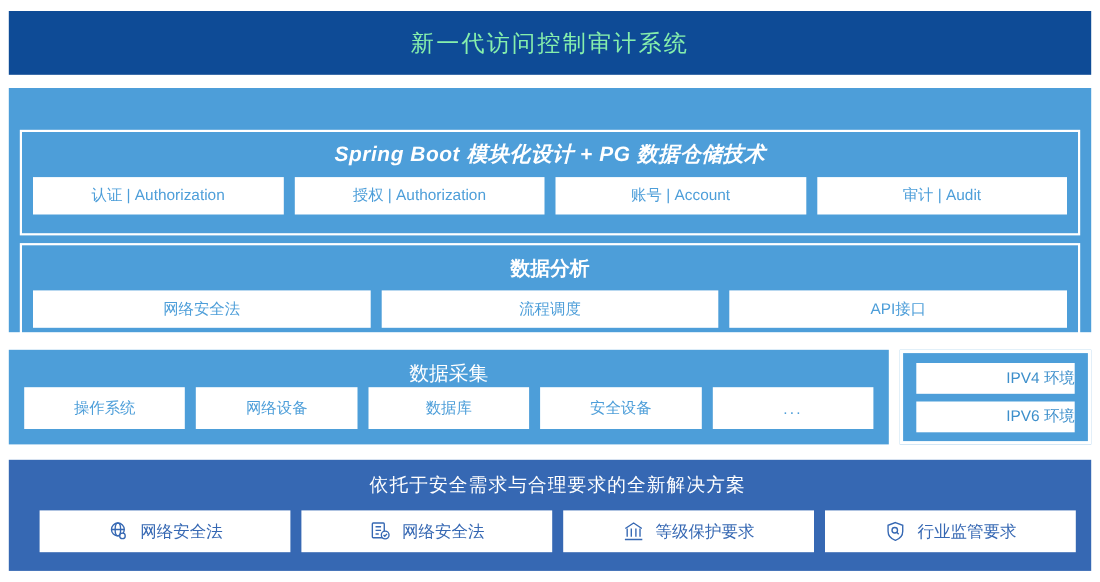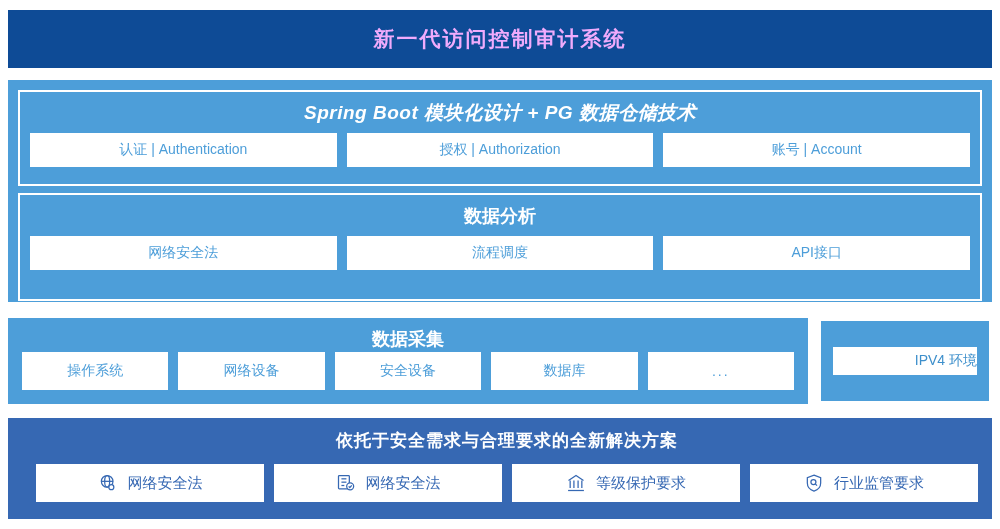--- a/index.html
+++ b/index.html
@@ -27,23 +27,23 @@
     left: 8px;
     top: 10px;
     width: 984px;
     height: 58px;
     background: #0e4b96;
     display: flex;
     align-items: center;
     justify-content: center;
   }
   .header-title {
-    color: #f0abfc;
+    color: #86efac;
     font-size: 21px;
-    font-weight: bold;
+    font-weight: normal;
     letter-spacing: 2px;
   }
 
   
   .panel {
     position: absolute;
     background: #4d9ed9;
   }
   .panel-top {
     left: 8px;
@@ -82,21 +82,21 @@
     box-sizing: border-box;
   }
 
   
   .group {
     border: 2px solid #ffffff;
     box-sizing: border-box;
     padding: 8px 10px 10px 10px;
   }
   .group + .group { margin-top: 7px; }
-  .group-spring { height: 96px; }
+  .group-spring { height: 96px; margin-top: 28px; }
   .group-analysis { height: 108px; }
 
   .group-title {
     text-align: center;
     color: #ffffff;
     font-size: 18px;
     font-weight: bold;
     line-height: 26px;
     margin-bottom: 7px;
   }
@@ -104,21 +104,21 @@
     font-style: italic;
     font-weight: bold;
     font-size: 19px;
     letter-spacing: 0.5px;
   }
 
   .band-title {
     text-align: center;
     color: #ffffff;
     font-size: 18px;
-    font-weight: bold;
+    font-weight: normal;
     line-height: 26px;
   }
   .band-title-bottom {
     font-size: 17px;
     letter-spacing: 1px;
   }
 
   
   .card-row {
     display: flex;
@@ -190,27 +190,30 @@
   <div class="header-band">
     <div class="header-title">新一代访问控制审计系统</div>
   </div>
 
   <div class="panel panel-top">
 
     <div class="group group-spring">
       <div class="group-title italic">Spring Boot 模块化设计 + PG 数据仓储技术</div>
       <div class="card-row">
         <div class="card">
-          <span>认证 | Authentication</span>
+          <span>认证 | Authorization</span>
         </div>
         <div class="card">
           <span>授权 | Authorization</span>
         </div>
         <div class="card">
           <span>账号 | Account</span>
+        </div>
+        <div class="card">
+          <span>审计 | Audit</span>
         </div>
       </div>
     </div>
 
     <div class="group group-analysis">
       <div class="group-title">数据分析</div>
       <div class="card-row">
         <div class="card">
           <span>网络安全法</span>
         </div>
@@ -229,35 +232,38 @@
     <div class="collect-inner">
       <div class="band-title">数据采集</div>
       <div class="card-row collect-row">
         <div class="card">
           <span>操作系统</span>
         </div>
         <div class="card">
           <span>网络设备</span>
         </div>
         <div class="card">
+          <span>数据库</span>
+        </div>
+        <div class="card">
           <span>安全设备</span>
-        </div>
-        <div class="card">
-          <span>数据库</span>
         </div>
         <div class="card ellipsis-card">
           <span>...</span>
         </div>
       </div>
     </div>
   </div>
 
   <div class="panel panel-ipv">
     <div class="ipv-chip">
       <span>IPV4 环境</span>
+    </div>
+    <div class="ipv-chip">
+      <span>IPV6 环境</span>
     </div>
   </div>
 
   <div class="panel panel-bottom">
     <div class="bottom-inner">
       <div class="band-title band-title-bottom">依托于安全需求与合理要求的全新解决方案</div>
       <div class="card-row bottom-row">
 
         <div class="card">
           <span class="card-icon">

